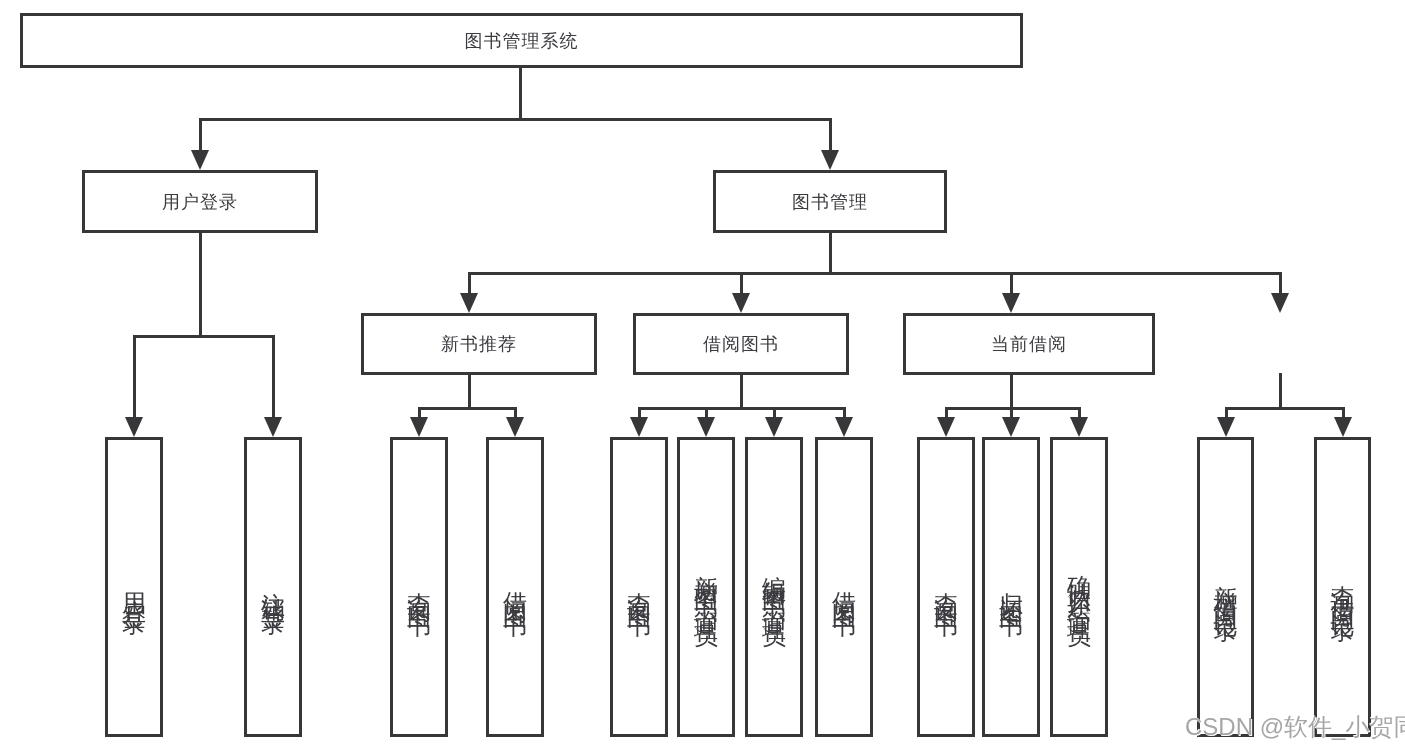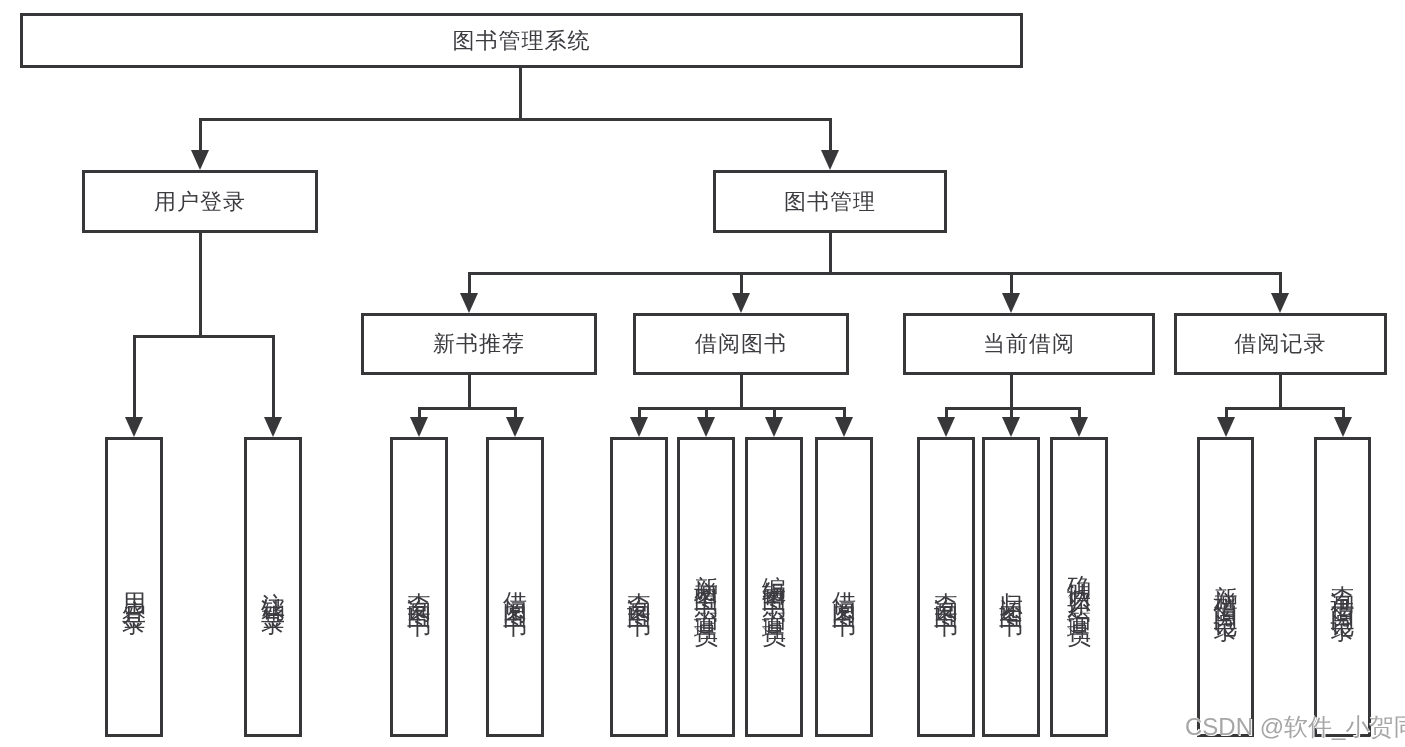--- a/index.html
+++ b/index.html
@@ -17,21 +17,21 @@
     background:var(--bg);
     overflow:hidden;
   }
   
   .node{
     position:absolute;
     border:3px solid var(--line);
     background:#fff;
     display:flex;align-items:center;justify-content:center;
     color:var(--text);
-    font-size:22px;
+    font-size:18px;
     letter-spacing:1px;
     z-index:2;
   }
   
   .leaf{
     position:absolute;
     top:437px;height:300px;width:58px;
     border:3px solid var(--line);
     background:#fff;
     display:flex;align-items:center;justify-content:center;
@@ -115,23 +115,20 @@
 
   <div class="node" style="left:361px;top:313px;width:236px;height:62px">
     <span>新书推荐</span>
   </div>
   <div class="node" style="left:633px;top:313px;width:216px;height:62px">
     <span>借阅图书</span>
   </div>
   <div class="node" style="left:903px;top:313px;width:252px;height:62px">
     <span>当前借阅</span>
   </div>
-  <div class="node" style="left:1174px;top:313px;width:213px;height:62px">
-    <span>借阅记录</span>
-  </div>
 
   <div>
     <div class="vl" style="left:467.5px;top:373px;height:36px"></div>
     <div class="hl" style="left:417.5px;top:407px;width:99px"></div>
     <div class="vl" style="left:417.5px;top:407px;height:12px"></div>
     <div class="arrow" style="left:410px;top:417px"></div>
     <div class="vl" style="left:513.5px;top:407px;height:12px"></div>
     <div class="arrow" style="left:506px;top:417px"></div>
   </div>
 

